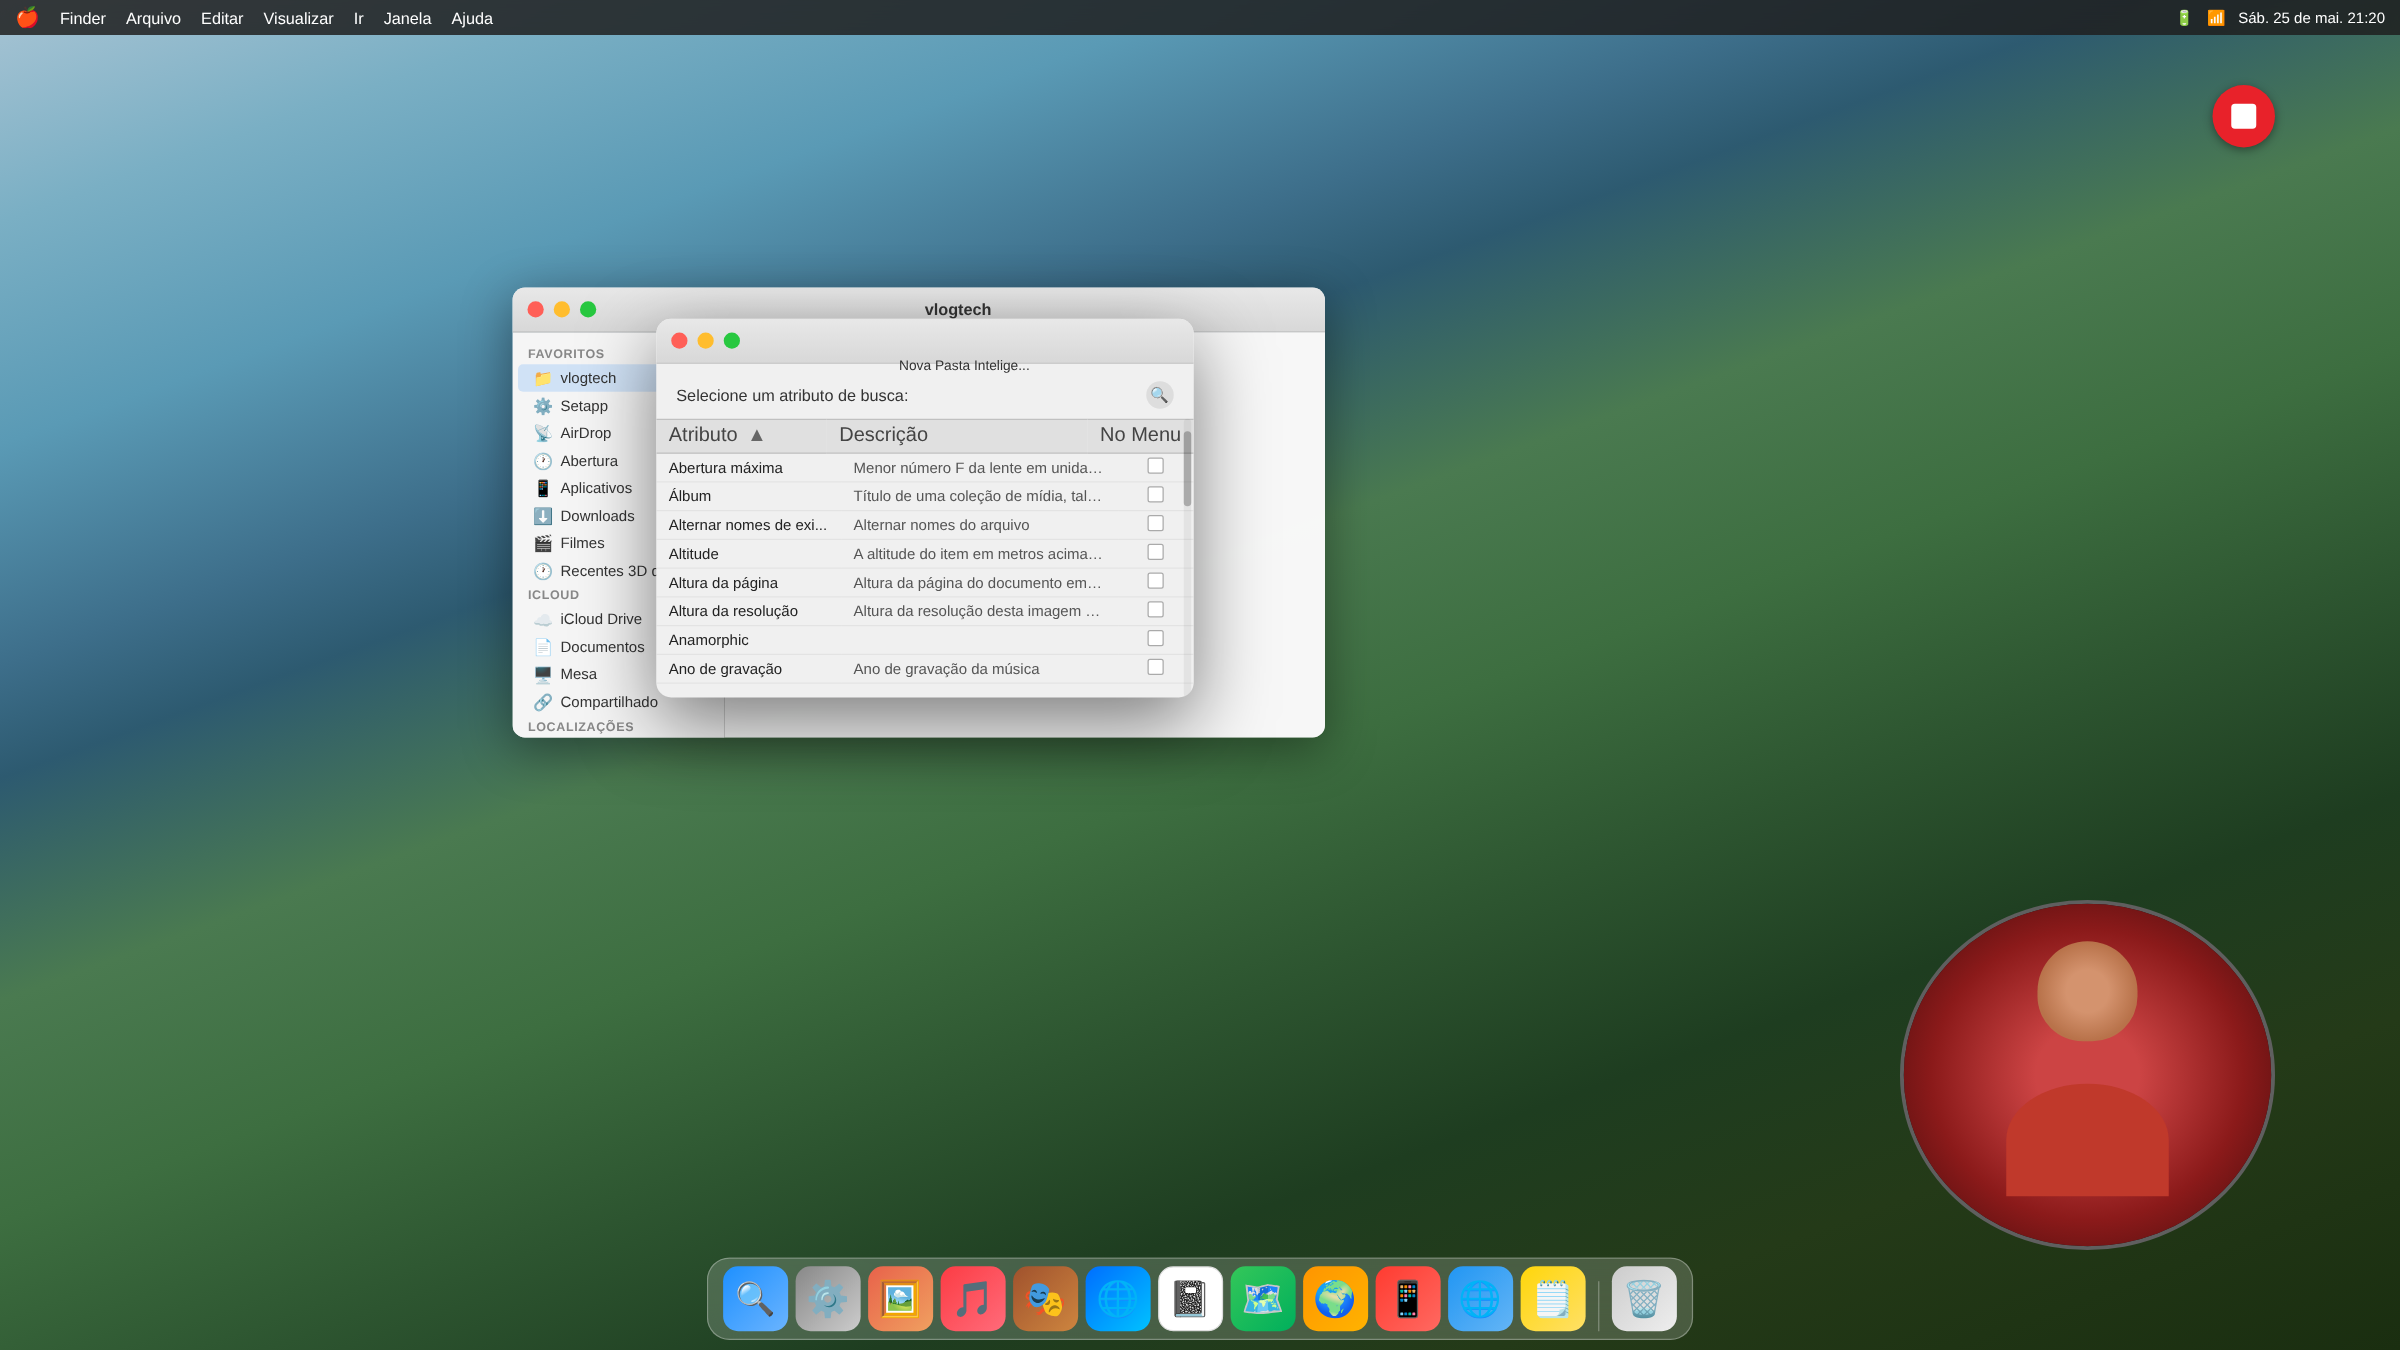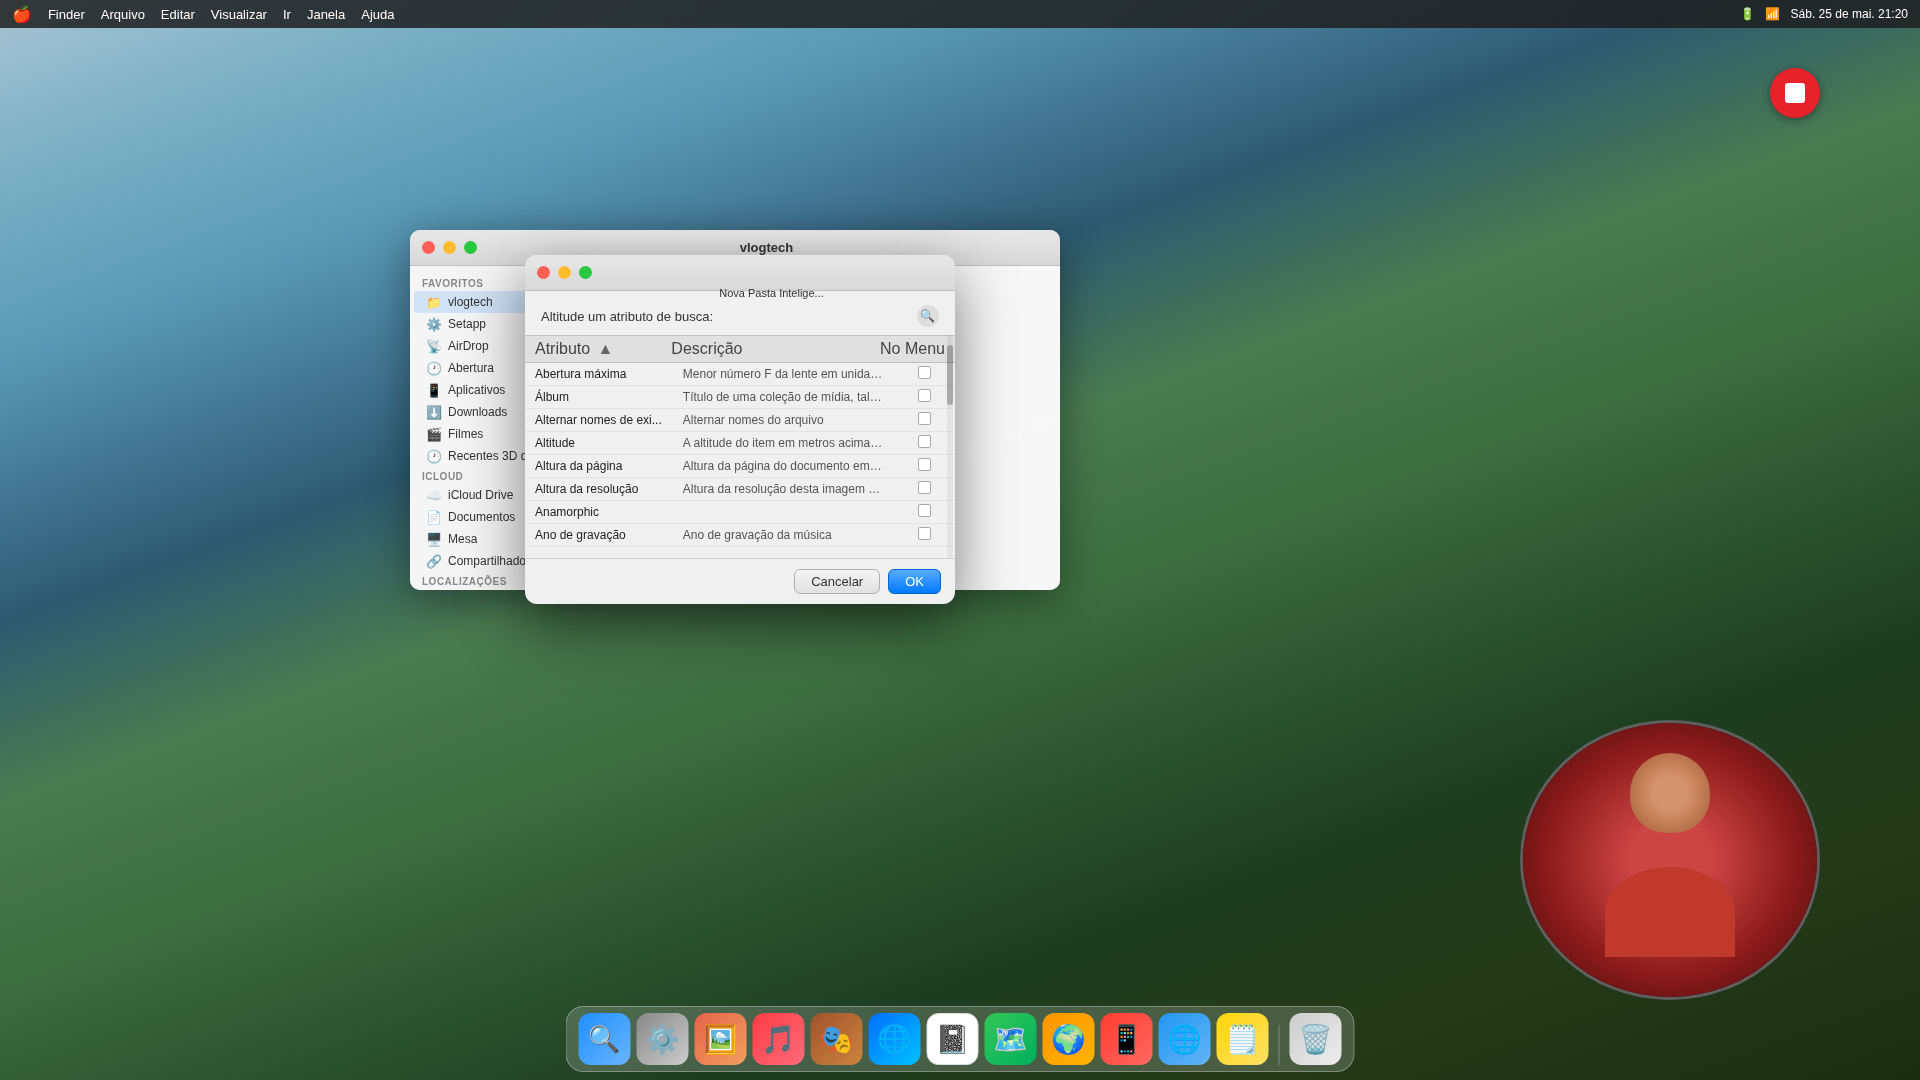--- a/index.html
+++ b/index.html
@@ -516,21 +516,21 @@
 <div class="dialog-overlay">
 
   <div class="dialog-titlebar">
     <div class="traffic-light tl-close"></div>
     <div class="traffic-light tl-min"></div>
     <div class="traffic-light tl-max"></div>
     <div class="dialog-title-text">Nova Pasta Intelige...</div>
   </div>
 
   <div class="dialog-header">
-    <span class="dialog-header-label">Altitude um atributo de busca:</span>
+    <span class="dialog-header-label">Selecione um atributo de busca:</span>
     <div class="dialog-search-icon">🔍</div>
   </div>
 
   <div class="table-wrapper">
     <table class="attr-table">
       <thead class="attr-table-header">
         <tr>
           <th class="attr-name-col sortable">
             <span>Atributo</span>
             <span class="sort-arrow">▲</span>
@@ -588,24 +588,20 @@
               <td class="attr-menu-col"><span class="attr-checkbox"></span></td>
             </tr>
           </tbody>
       </table>
       <div class="scrollbar-track">
         <div class="scrollbar-thumb"></div>
       </div>
     </div>
   </div>
 
-  <div class="dialog-buttons">
-    <button class="btn btn-cancel">Cancelar</button>
-    <button class="btn btn-ok">OK</button>
-  </div>
 </div>
 
 <div class="record-btn">
   <div class="record-btn-inner"></div>
 </div>
 
 <div class="webcam-overlay">
   <div class="webcam-person">
   </div>
 </div>

